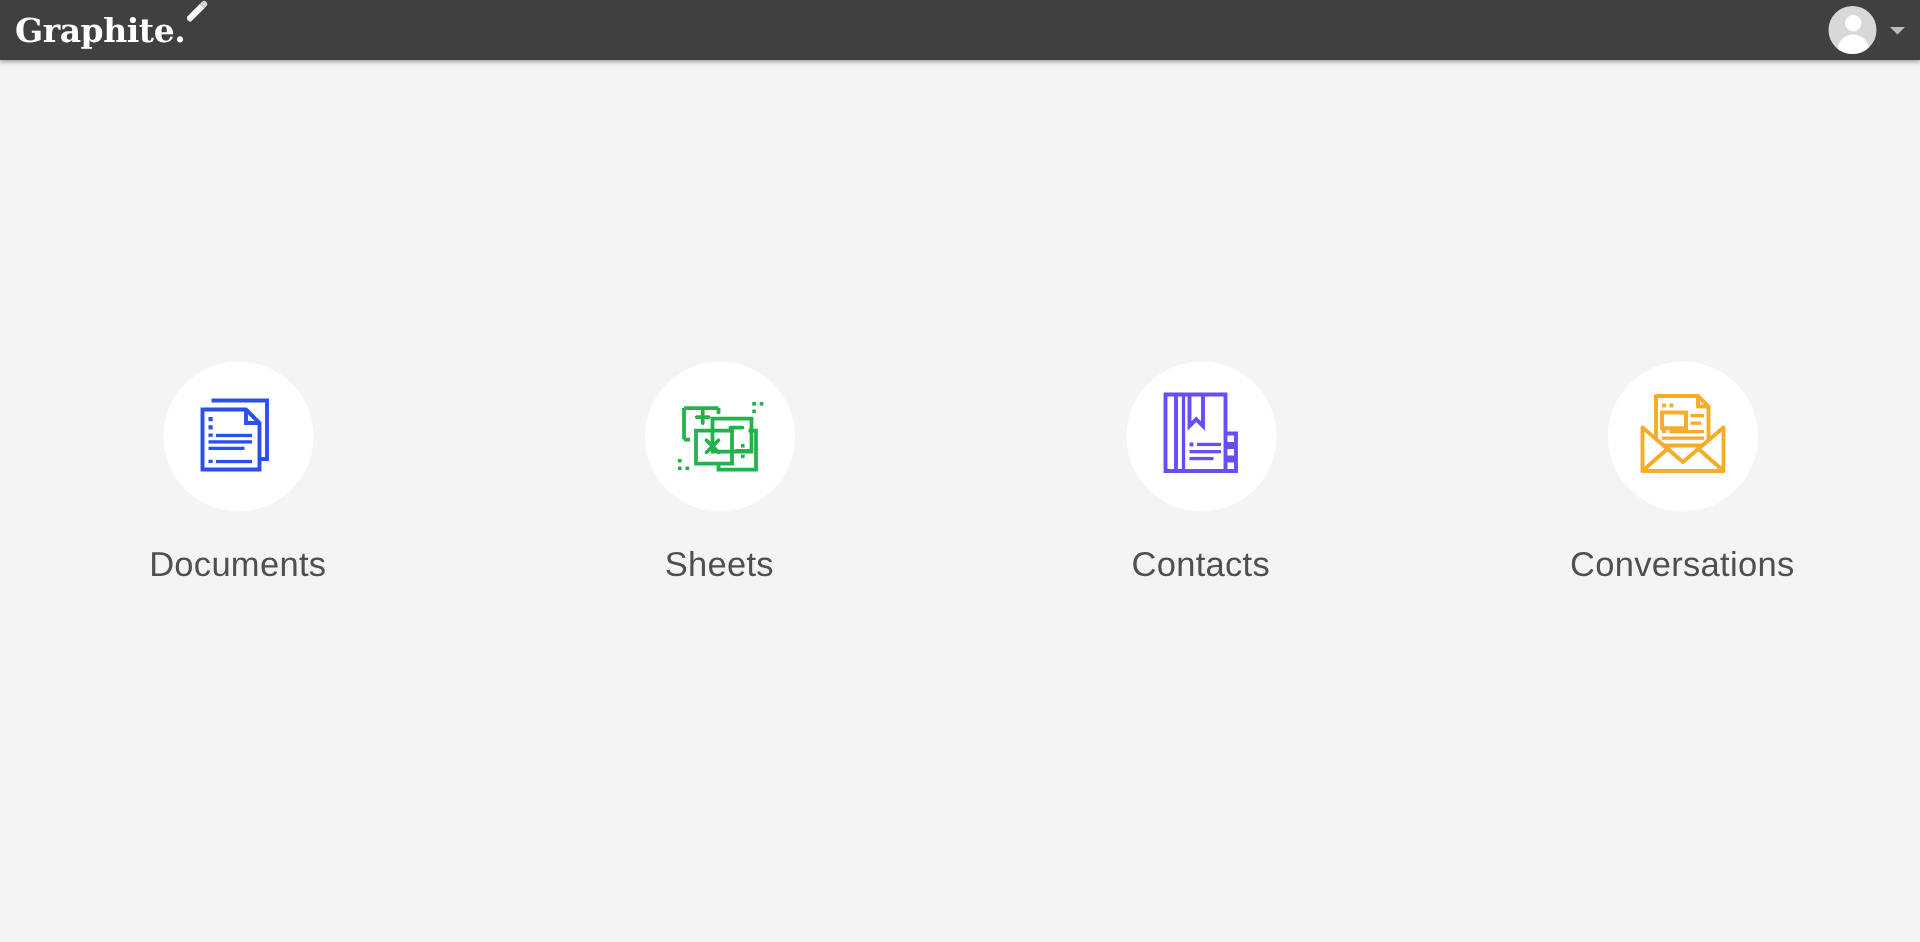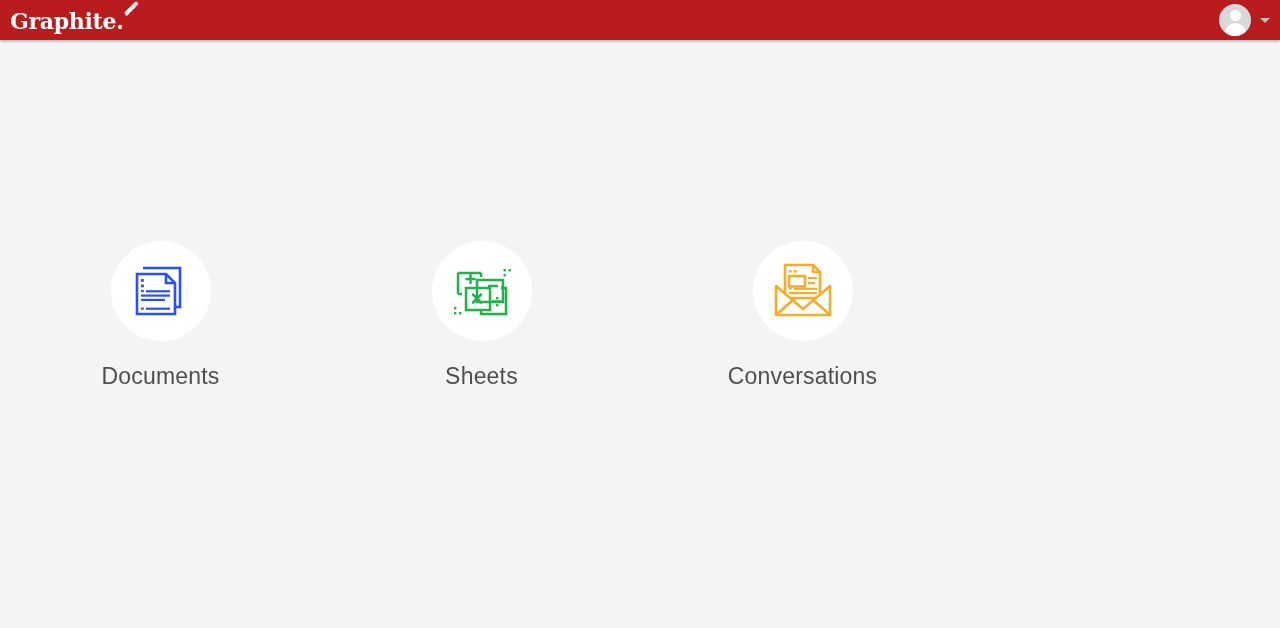--- a/index.html
+++ b/index.html
@@ -14,21 +14,21 @@
     overflow: hidden;
     position: relative;
   }
 
   
   .header {
     position: absolute;
     top: 0; left: 0;
     width: 1280px;
     height: 40px;
-    background: #b91c1c;
+    background: #404040;
     box-shadow: 0 1px 3px rgba(0,0,0,0.35);
     display: flex;
     align-items: center;
     justify-content: space-between;
     z-index: 10;
   }
   .brand {
     display: flex;
     align-items: baseline;
     padding-left: 10px;
@@ -224,20 +224,44 @@
               <rect x="4" y="50" width="2.4" height="2.4"></rect>
               <rect x="4" y="55" width="2.4" height="2.4"></rect>
               <rect x="9" y="55" width="2.4" height="2.4"></rect>
             </g>
           </svg>
         </span>
       </span>
       <span class="app-label">Sheets</span>
     </div>
 
+    <div class="app-tile">
+      <span class="icon-circle">
+        <span>
+          <svg width="58" height="62" viewBox="0 0 58 62">
+            <g fill="none" stroke="#6b4cf6" stroke-width="2.6">
+              <path d="M5 6 H45 V57 H5 Z"></path>
+              <path d="M12 6 V57"></path>
+              <path d="M17 6 V57" stroke-width="2.2"></path>
+              <path d="M21 6 V27 L25.5 22.5 L30 27 V6"></path>
+              <path d="M45 32 H52 V39 H45"></path>
+              <path d="M45 41 H52 V48 H45"></path>
+              <path d="M45 50 H52 V57 H45"></path>
+            </g>
+            <g fill="#6b4cf6">
+              <rect x="21" y="38" width="2.6" height="2.6"></rect>
+              <rect x="26" y="38.2" width="16" height="2.2"></rect>
+              <rect x="21" y="43" width="21" height="2.2"></rect>
+              <rect x="21" y="47.6" width="16" height="2.2"></rect>
+            </g>
+          </svg>
+        </span>
+      </span>
+      <span class="app-label">Contacts</span>
+    </div>
 
     <div class="app-tile">
       <span class="icon-circle">
         <span>
           <svg width="66" height="62" viewBox="0 0 66 62">
             <g fill="none" stroke="#f5ac28" stroke-width="2.6" stroke-linejoin="round">
               <path d="M15 7 H43 L50 14 V40 H15 Z" fill="#ffffff"></path>
             </g>
             <g fill="none" stroke="#f5ac28" stroke-width="2.6" stroke-linejoin="round">
               <path d="M43 7 V14 H50"></path>

